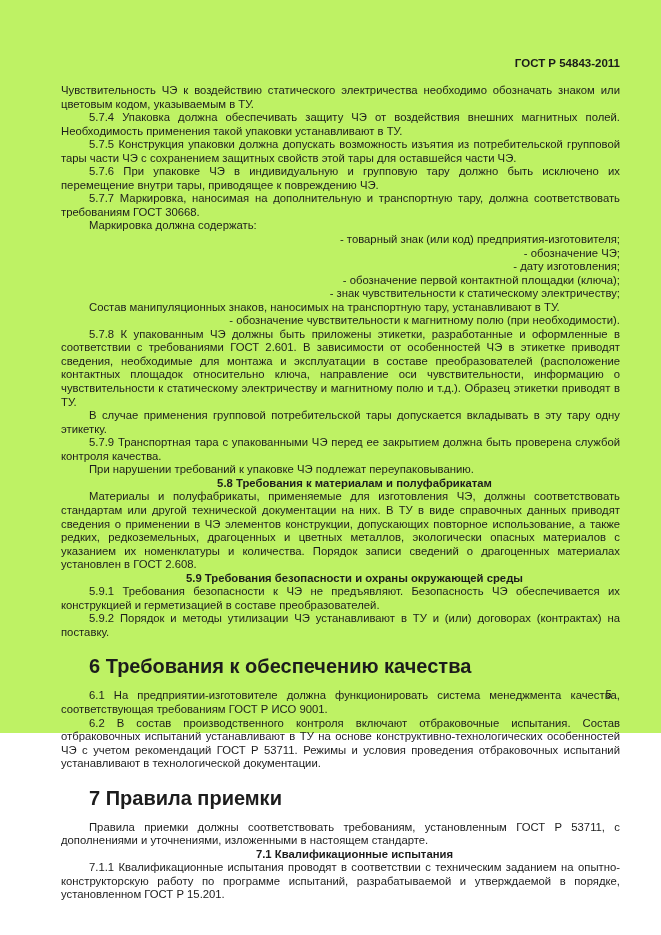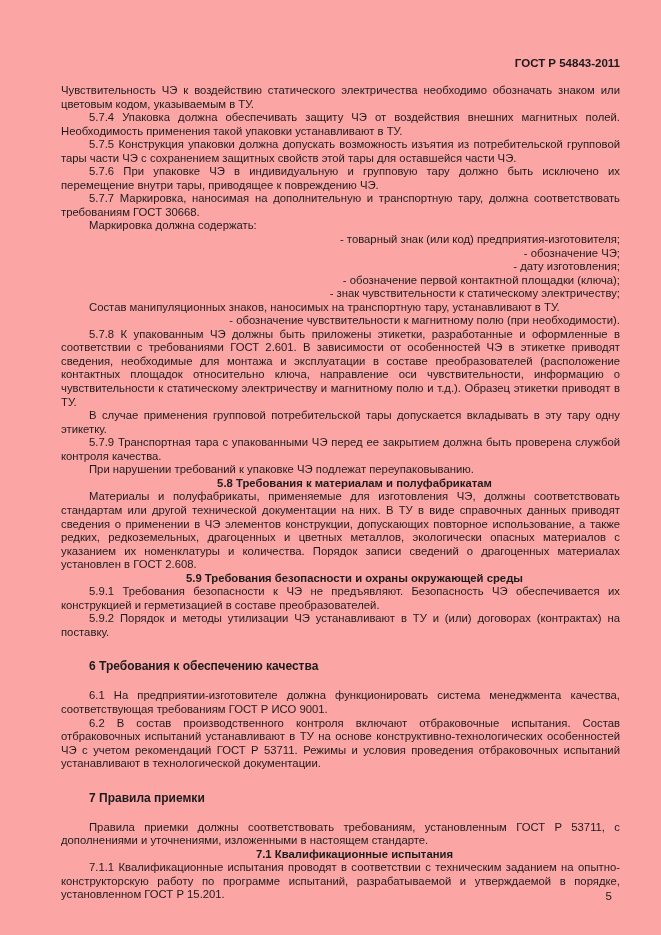--- a/index.html
+++ b/index.html
@@ -7,22 +7,22 @@
   body {
     width: 661px;
     height: 935px;
     font-family: "Liberation Sans", "DejaVu Sans", sans-serif;
     color: #1c1c1c;
     overflow: hidden;
   }
   .page {
     position: relative;
     width: 661px;
-    height: 935px;
-    background: #fca5a5;
+    height: 733px;
+    background: #bef264;
   }
   .doc-header {
     position: absolute;
     top: 57px;
     left: 45px;
     right: 41px;
     text-align: right;
     font-weight: bold;
     font-size: 11.5px;
     color: #1a1a1a;
@@ -39,21 +39,21 @@
     text-align: justify;
     color: #1c1c1c;
     margin-left: 16px;
   }
   .para, .subheading, .list { text-indent: 28px; }
   .para-cont { text-indent: 0; }
   .list { text-align: right; }
   .subheading { font-weight: bold; text-align: center; }
   .heading {
     font-weight: bold;
-    font-size: 12px;
+    font-size: 20px;
     line-height: 16px;
     text-indent: 28px;
     text-align: left;
     margin-top: 19px;
     margin-bottom: 15px;
   }
   .page-number {
     position: absolute;
     right: 49px;
     bottom: 33px;

